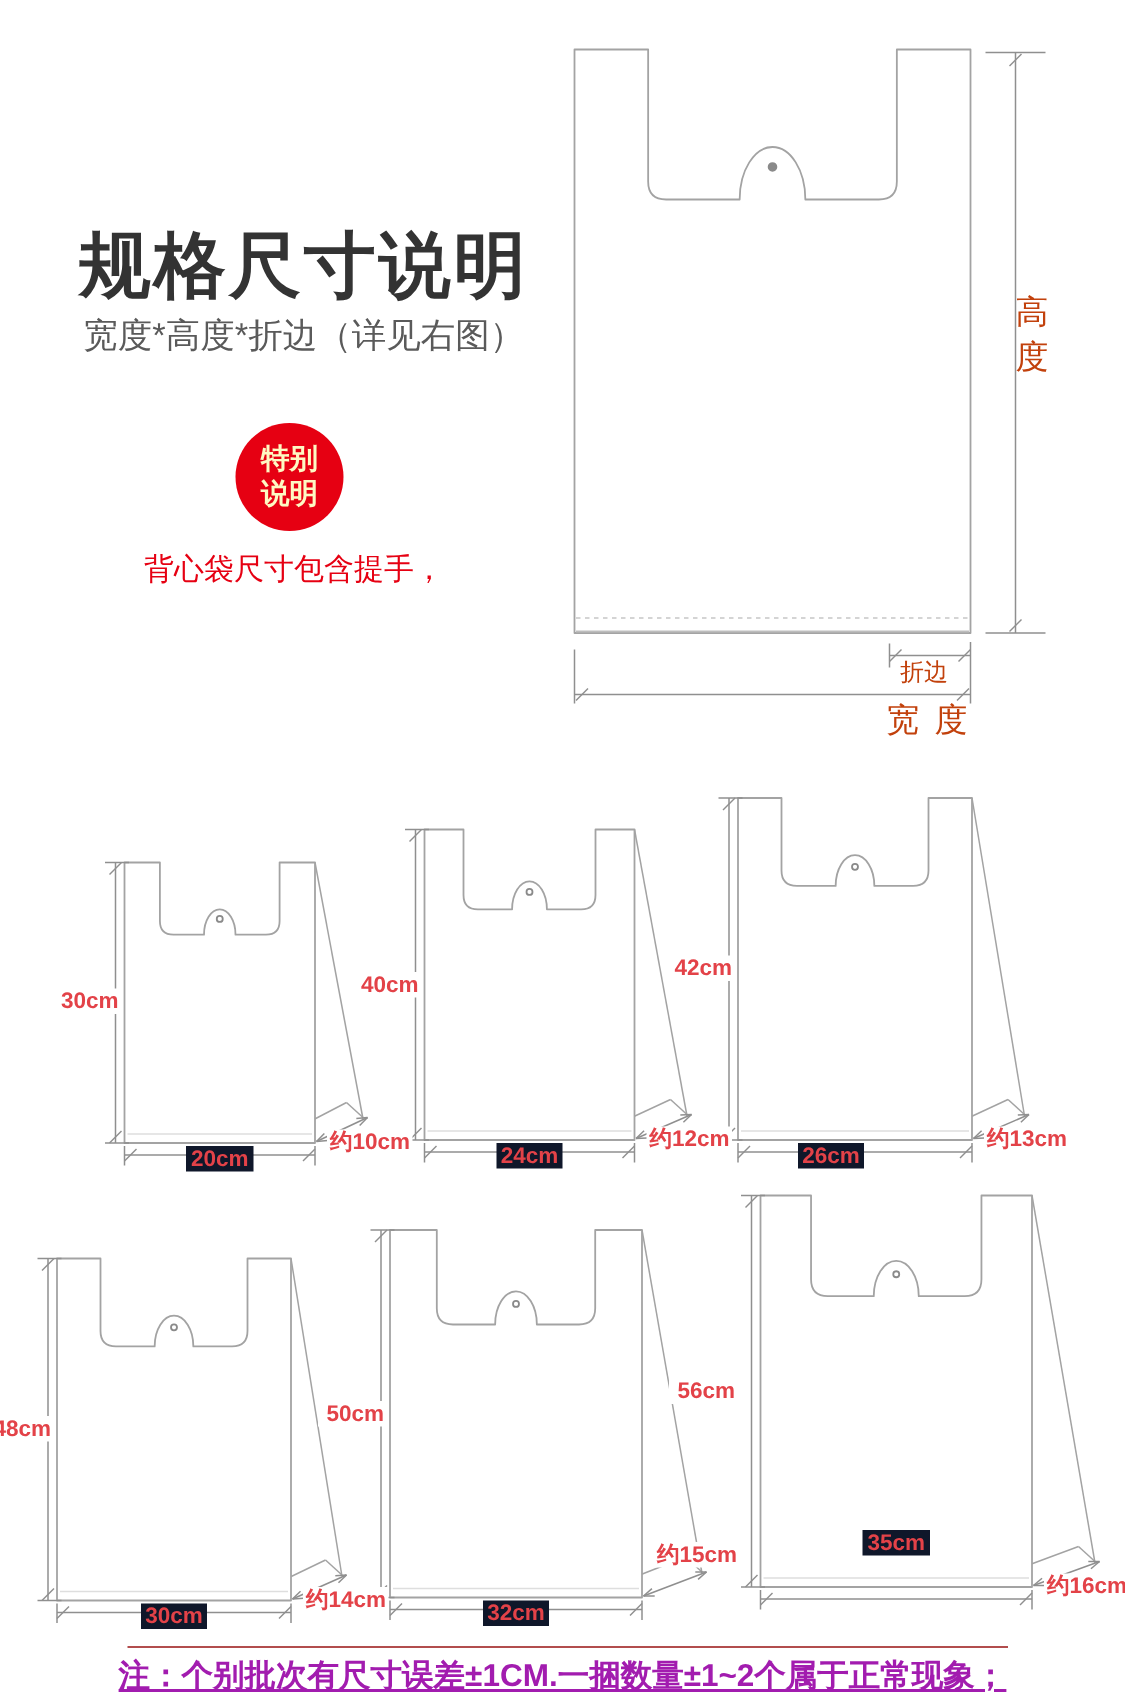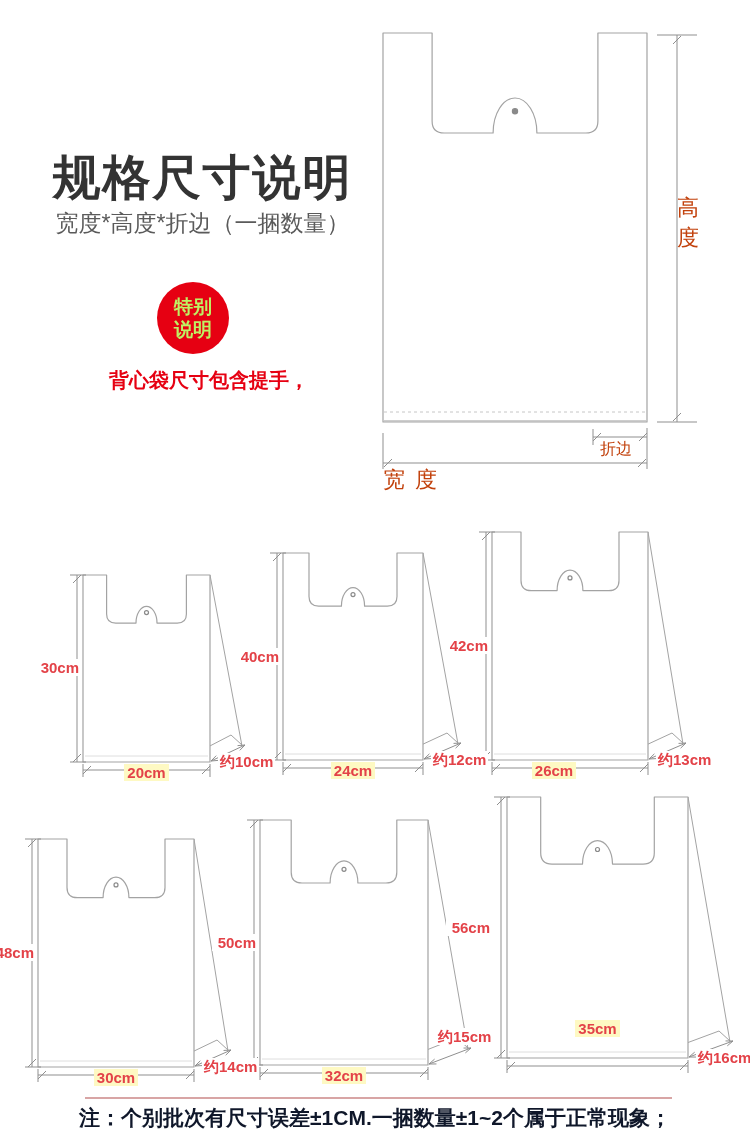--- a/index.html
+++ b/index.html
@@ -4,34 +4,34 @@
 <style>
   html,body{margin:0;padding:0;background:#fff;}
   .page{position:relative;width:750px;height:1137px;background:#ffffff;overflow:hidden;
         font-family:"Liberation Sans","DejaVu Sans",sans-serif;}
   #canvas{position:absolute;left:0;top:0;}
   .title{position:absolute;left:10px;top:155px;width:385px;text-align:center;
          font-size:48px;line-height:46px;font-weight:bold;letter-spacing:2px;color:#333;}
   .subtitle{position:absolute;left:10px;top:209px;width:385px;text-align:center;
             font-size:23px;line-height:28px;color:#5a5a5a;}
   .badge{position:absolute;left:157px;top:282px;width:72px;height:72px;border-radius:50%;
-         background:#e60012;color:#bef264;text-align:center;font-size:19px;line-height:23px;
+         background:#e60012;color:#fef9c3;text-align:center;font-size:19px;line-height:23px;
          font-weight:bold;box-sizing:border-box;padding-top:13px;}
-  .warn{position:absolute;left:19px;width:380px;text-align:center;color:#e60012;
-        font-size:20px;line-height:23px;font-weight:bold;}
+  .warn{position:absolute;left:6px;width:380px;text-align:center;color:#e60012;
+        font-size:20px;line-height:23px;font-weight:normal;}
   .glabel{position:absolute;color:#c2410c;font-size:22px;line-height:26px;white-space:nowrap;}
   .glabel.vert{white-space:normal;word-break:break-all;line-height:30px;text-align:center;}
   .glabel.small{font-size:16px;line-height:18px;}
   .rlab{position:absolute;font-size:15px;line-height:17px;font-weight:bold;color:#e34248;
         background:#fff;padding:0 2px;white-space:nowrap;box-sizing:border-box;}
   .rlab.h{width:46px;text-align:right;}
   .rlab.w{text-align:center;background:transparent;}
-  .rlab.w span{background:#fef9c3;padding:0 3px;}
-  .note{position:absolute;left:0;top:1104px;width:750px;text-align:center;color:#0f172a;
-        font-size:21px;line-height:27px;font-weight:bold;}
+  .rlab.w span{background:#0f172a;padding:0 3px;}
+  .note{position:absolute;left:0;top:1104px;width:750px;text-align:center;color:#a21caf;
+        font-size:21px;line-height:27px;font-weight:bold;text-decoration:underline;}
 </style>
 </head>
 <body>
 
 <div class="page">
 
   <svg id="canvas" width="750" height="1137" viewBox="0 0 750 1137">
       <path d="M 383.0 422.0 L 383.0 33.0 L 432.1 33.0 L 432.1 121.0 Q 432.1 133.0 444.1 133.0 L 493.1 133.0 A 21.9 35.0 0 0 1 536.9 133.0 L 585.9 133.0 Q 597.9 133.0 597.9 121.0 L 597.9 33.0 L 647.0 33.0 L 647.0 422.0 Z" fill="#ffffff" stroke="#a3a3a3" stroke-width="1.2" stroke-linejoin="round"></path>
       <circle cx="515.0" cy="111.3" r="2.6" fill="#8a8a8a" stroke="#8a8a8a" stroke-width="1.2"></circle>
       <line x1="384" y1="412" x2="646" y2="412" stroke="#c6c6c6" stroke-width="1" stroke-dasharray="3 3"></line>
@@ -173,29 +173,29 @@
       <line x1="680" y1="1070" x2="688" y2="1062" stroke="#8f8f8f" stroke-width="1"></line>
       <line x1="689" y1="1057" x2="733" y2="1041" stroke="#8f8f8f" stroke-width="1"></line>
       <line x1="689" y1="1057" x2="696.4670859284445" y2="1057.0512614594631" stroke="#8f8f8f" stroke-width="1"></line>
       <line x1="689" y1="1057" x2="694.6900220003936" y2="1052.1643356573231" stroke="#8f8f8f" stroke-width="1"></line>
       <line x1="733" y1="1041" x2="725.5329140715555" y2="1040.9487385405369" stroke="#8f8f8f" stroke-width="1"></line>
       <line x1="733" y1="1041" x2="727.3099779996064" y2="1045.8356643426769" stroke="#8f8f8f" stroke-width="1"></line>
       <line x1="85" y1="1098" x2="672" y2="1098" stroke="#b24d4d" stroke-width="1.2"></line>
     </svg>
 
   <div class="title">规格尺寸说明</div>
-  <div class="subtitle">宽度*高度*折边（一捆数量）</div>
+  <div class="subtitle">宽度*高度*折边（详见右图）</div>
   <div class="badge">
     <div>特别</div>
     <div>说明</div>
   </div>
   <div class="warn" style="top:369px">背心袋尺寸包含提手，</div>
 
   <div class="glabel vert" style="left:675px;top:193px;width:26px">高度</div>
-  <div class="glabel" style="left:383px;top:467px;width:264px;text-align:left;letter-spacing:2px">宽 度</div>
+  <div class="glabel" style="left:383px;top:467px;width:264px;text-align:right;letter-spacing:2px">宽 度</div>
   <div class="glabel small" style="left:600px;top:440px">折边</div>
 
   <div class="rlab h" style="left:35px;top:659px">30cm</div>
   <div class="rlab w" style="left:83px;top:764px;width:127px"><span>20cm</span></div>
   <div class="rlab" style="left:218px;top:753px">约10cm</div>
 
   <div class="rlab h" style="left:235px;top:648px">40cm</div>
   <div class="rlab w" style="left:283px;top:762px;width:140px"><span>24cm</span></div>
   <div class="rlab" style="left:431px;top:751px">约12cm</div>
 

